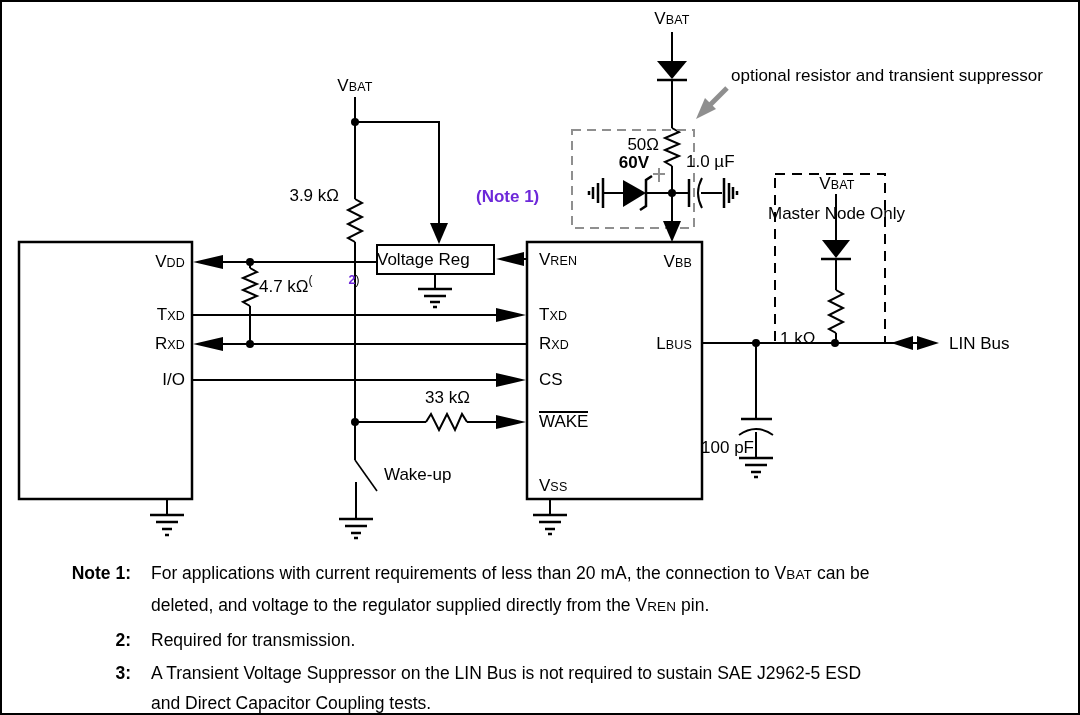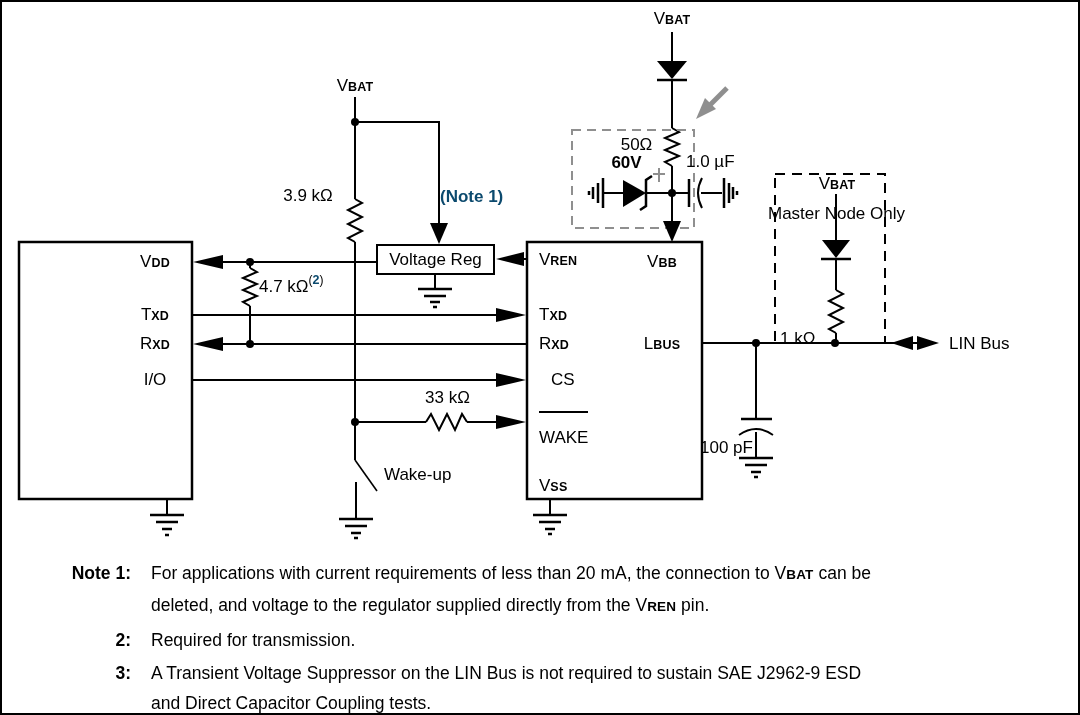--- a/index.html
+++ b/index.html
@@ -7,28 +7,28 @@
     position:relative;width:1076px;height:711px;background:#fff;
     border:2px solid #000;overflow:hidden;
     font-family:"Liberation Sans",sans-serif;color:#000;
   }
   svg.wires{position:absolute;left:0;top:0;z-index:1;}
   .lbl{
     position:absolute;z-index:3;font-size:17px;line-height:20px;
     white-space:nowrap;background:transparent;
   }
   .ctr{text-align:center;}
-  .rgt{text-align:center;}
-  .sc{font-size:12.5px;letter-spacing:.2px;font-weight:bold;}
-  .blue{color:#0c4a6e;font-weight:bold;}
+  .rgt{text-align:right;}
+  .sc{font-size:12.5px;letter-spacing:.2px;}
+  .blue{color:#6d28d9;font-weight:bold;padding-left:36px;}
   .sup{font-size:12px;vertical-align:8px;}
   .sup .blue{font-size:12.5px;}
-  .ovl{border-top:2px solid #000;padding-top:16px;display:inline-block;line-height:17px;}
+  .ovl{border-top:2px solid #000;padding-top:0px;display:inline-block;line-height:17px;}
   .box{position:absolute;border:2px solid #000;background:#fff;z-index:2;}
-  .vreg{display:flex;align-items:center;justify-content:center;font-size:17px;z-index:3;}
+  .vreg{display:flex;align-items:center;font-size:17px;z-index:3;}
   .notes{position:absolute;left:57px;top:556px;width:990px;z-index:3;font-size:17.5px;line-height:30px;}
   .note-row{display:flex;margin-bottom:3px;margin-left:6px;}
   .note-label{width:66px;text-align:right;font-weight:bold;flex:0 0 66px;}
   .note-text{margin-left:20px;}
   .notes .sc{font-size:13.5px;}
 </style>
 </head>
 <body>
 
 <div class="stage">
@@ -177,20 +177,21 @@
       <circle cx="248" cy="342" r="4"></circle>
       <circle cx="353" cy="420" r="4"></circle>
       <circle cx="670" cy="191" r="4"></circle>
       <circle cx="754" cy="341" r="4"></circle>
       <circle cx="833" cy="341" r="4"></circle>
     </g>
   </svg>
 
   <div class="lbl ctr" style="left:318px;top:74px;width:70px;"><span>V</span><span class="sc">BAT</span></div>
   <div class="lbl ctr" style="left:635px;top:7px;width:70px;"><span>V</span><span class="sc">BAT</span></div>
+  <div class="lbl" style="left:729px;top:64px;"><span>optional resistor and transient suppressor</span></div>
 
   <div class="lbl rgt" style="left:275px;top:184px;width:62px;"><span>3.9 kΩ</span></div>
   <div class="lbl blue" style="left:438px;top:185px;"><span>(Note 1)</span></div>
   <div class="lbl" style="left:257px;top:268px;"><span>4.7 kΩ</span><span class="sup"><span>(</span><span class="blue">2</span><span>)</span></span></div>
 
   <div class="lbl rgt" style="left:612px;top:133px;width:45px;"><span>50Ω</span></div>
   <div class="lbl rgt" style="left:602px;top:151px;width:45px;font-weight:bold;"><span>60V</span></div>
   <div class="lbl" style="left:684px;top:150px;"><span>1.0 µF</span></div>
 
   <div class="lbl" style="left:766px;top:154px;margin-top:48px;"><span>Master Node Only</span></div>
@@ -207,21 +208,21 @@
     </div>
 
   <div class="lbl rgt" style="left:123px;top:250px;width:60px;"><span>V</span><span class="sc">DD</span></div>
   <div class="lbl rgt" style="left:123px;top:303px;width:60px;"><span>T</span><span class="sc">XD</span></div>
   <div class="lbl rgt" style="left:123px;top:332px;width:60px;"><span>R</span><span class="sc">XD</span></div>
   <div class="lbl rgt" style="left:123px;top:368px;width:60px;"><span>I/O</span></div>
 
   <div class="lbl" style="left:537px;top:248px;"><span>V</span><span class="sc">REN</span></div>
   <div class="lbl" style="left:537px;top:303px;"><span>T</span><span class="sc">XD</span></div>
   <div class="lbl" style="left:537px;top:332px;"><span>R</span><span class="sc">XD</span></div>
-  <div class="lbl" style="left:537px;top:368px;margin-left:12px;"><span>CS</span></div>
+  <div class="lbl" style="left:537px;top:368px;"><span>CS</span></div>
   <div class="lbl" style="left:537px;top:409px;"><span class="ovl">WAKE</span></div>
   <div class="lbl" style="left:537px;top:474px;"><span>V</span><span class="sc">SS</span></div>
 
   <div class="lbl rgt" style="left:630px;top:250px;width:60px;"><span>V</span><span class="sc">BB</span></div>
   <div class="lbl rgt" style="left:630px;top:332px;width:60px;"><span>L</span><span class="sc">BUS</span></div>
 
   <div class="notes">
     <div class="note-row">
       <div class="note-label">Note 1:</div>
       <div class="note-text">
@@ -229,19 +230,19 @@
         <div><span>deleted, and voltage to the regulator supplied directly from the V</span><span class="sc">REN</span><span> pin.</span></div>
       </div>
     </div>
     <div class="note-row">
       <div class="note-label">2:</div>
       <div class="note-text"><span>Required for transmission.</span></div>
     </div>
     <div class="note-row">
       <div class="note-label">3:</div>
       <div class="note-text">
-        <div><span>A Transient Voltage Suppressor on the LIN Bus is not required to sustain SAE J2962-9 ESD</span></div>
+        <div><span>A Transient Voltage Suppressor on the LIN Bus is not required to sustain SAE J2962-5 ESD</span></div>
         <div><span>and Direct Capacitor Coupling tests.</span></div>
       </div>
     </div>
   </div>
 
 </div>
 
 </body></html>

